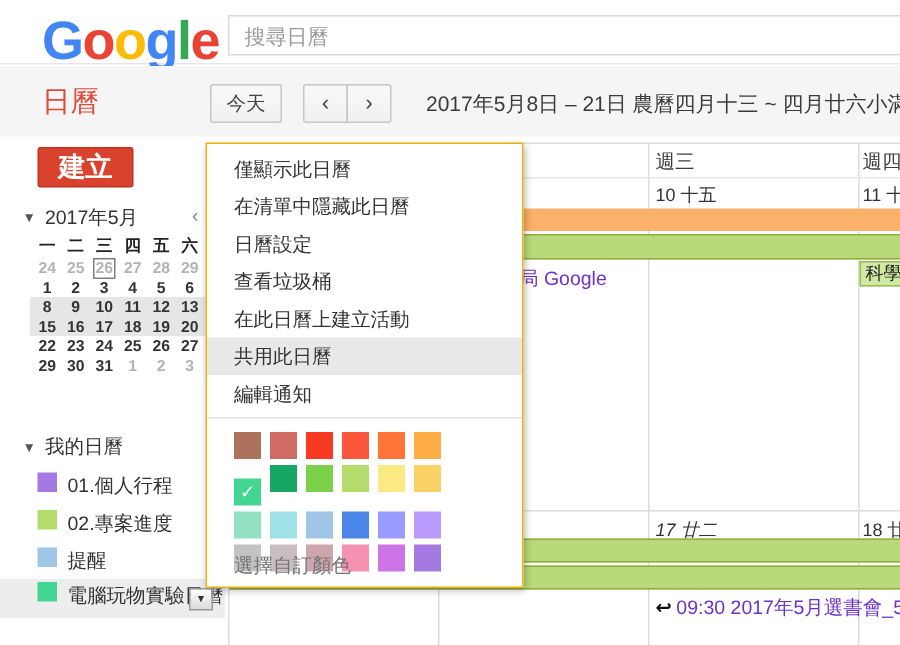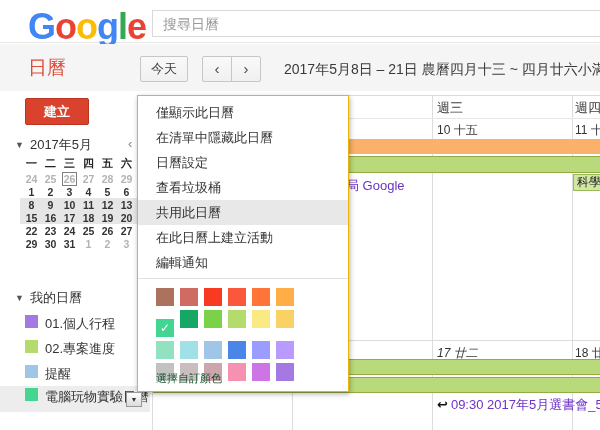--- a/index.html
+++ b/index.html
@@ -26,21 +26,21 @@
     border:1px solid #c6c6c6;border-radius:2px;font-size:13px;color:#444;
     text-align:center;cursor:pointer;
   }
   .today-btn{left:140px;top:12px;width:48px;height:26px;line-height:24px;}
   .prev-btn{left:202px;top:12px;width:30px;height:26px;line-height:23px;font-size:15px;border-radius:2px 0 0 2px;}
   .next-btn{left:231px;top:12px;width:30px;height:26px;line-height:23px;font-size:15px;border-radius:0 2px 2px 0;}
   .range-title{position:absolute;left:284px;top:17px;font-size:14px;color:#3a3a3a;white-space:nowrap;}
   
   .create-btn{
     position:absolute;left:25px;top:98px;width:64px;height:27px;background:#d9432e;
-    border:1px solid #bd3322;border-radius:2px;color:#fff;font-weight:bold;font-size:13px;
+    border:1px solid #bd3322;border-radius:2px;color:#fff;font-weight:bold;font-size:18px;
     line-height:25px;text-align:center;cursor:pointer;
   }
   .tri{display:inline-block;font-size:9px;color:#555;margin-right:6px;vertical-align:1px;}
   .minical-header{position:absolute;left:15px;top:136px;font-size:13px;color:#333;}
   .minical-prev{position:absolute;left:128px;top:136px;font-size:13px;color:#888;cursor:pointer;}
   .minical-weekdays{position:absolute;left:22px;top:156px;width:133px;display:flex;}
   .minical-weekdays span{width:19px;text-align:center;font-size:11px;font-weight:bold;color:#222;}
   .minical-grid{position:absolute;left:22px;top:172px;width:133px;}
   .mc-row{display:flex;height:13px;align-items:center;}
   .mc-row.hl{background:#e6e6e6;box-shadow:-2px 0 0 #e6e6e6, 2px 0 0 #e6e6e6;}
@@ -71,21 +71,21 @@
     position:absolute;left:137px;top:95px;width:212px;height:297px;background:#fff;
     border:1px solid #eab308;box-shadow:1px 2px 5px rgba(0,0,0,.3);z-index:20;
   }
   .menu-item{height:25px;line-height:25px;padding-left:18px;font-size:13px;color:#333;cursor:pointer;white-space:nowrap;}
   .menu-item.hover{background:#e8e8e8;}
   .menu-items{padding-top:4px;}
   .menu-sep{height:1px;background:#e2e2e2;margin-top:3px;}
   .palette{margin:9px 0 0 18px;width:150px;line-height:0;}
   .pswatch{display:inline-block;width:18px;height:18px;margin:0 6px 4px 0;cursor:pointer;
     font-size:12px;font-weight:bold;color:#fff;text-align:center;line-height:18px;}
-  .custom-color{position:absolute;bottom:5px;left:18px;font-size:11px;color:#14532d;cursor:pointer;}
+  .custom-color{position:absolute;bottom:5px;left:18px;font-size:13px;color:#737373;cursor:pointer;}
 </style>
 </head>
 <body>
 
 <div id="app">
 
   <div class="header">
     <div class="logo" id="logo"><span style="color: rgb(66, 133, 244);">G</span><span style="color: rgb(234, 67, 53);">o</span><span style="color: rgb(251, 188, 5);">o</span><span style="color: rgb(66, 133, 244);">g</span><span style="color: rgb(52, 168, 83);">l</span><span style="color: rgb(234, 67, 53);">e</span></div>
     <input class="search-input" value="" placeholder="搜尋日曆" style="">
   </div>
@@ -222,22 +222,22 @@
   <div class="event-text" style="left:437px;top:396px">
     <span class="evt-arrow">↩</span><span id="book-event-text" style="color: rgb(110, 50, 201);">09:30 2017年5月選書會_5</span>
   </div>
 
   <div class="ctx-menu">
     <div class="menu-items" id="menu-items">
         <div class="menu-item">僅顯示此日曆</div>
         <div class="menu-item">在清單中隱藏此日曆</div>
         <div class="menu-item">日曆設定</div>
         <div class="menu-item">查看垃圾桶</div>
+        <div class="menu-item">在此日曆上建立活動</div>
         <div class="menu-item hover">共用此日曆</div>
-        <div class="menu-item">在此日曆上建立活動</div>
         <div class="menu-item">編輯通知</div>
       </div>
     <div class="menu-sep"></div>
     <div class="palette" id="palette"><span class="pswatch" style="background: rgb(172, 114, 94);"></span><span class="pswatch" style="background: rgb(208, 107, 100);"></span><span class="pswatch" style="background: rgb(248, 58, 34);"></span><span class="pswatch" style="background: rgb(250, 87, 60);"></span><span class="pswatch" style="background: rgb(255, 117, 55);"></span><span class="pswatch" style="background: rgb(255, 173, 70);"></span><br><span class="pswatch" style="background: rgb(66, 214, 146);">✓</span><span class="pswatch" style="background: rgb(22, 167, 101);"></span><span class="pswatch" style="background: rgb(123, 209, 72);"></span><span class="pswatch" style="background: rgb(179, 220, 108);"></span><span class="pswatch" style="background: rgb(251, 233, 131);"></span><span class="pswatch" style="background: rgb(250, 209, 101);"></span><br><span class="pswatch" style="background: rgb(146, 225, 192);"></span><span class="pswatch" style="background: rgb(159, 225, 231);"></span><span class="pswatch" style="background: rgb(159, 198, 231);"></span><span class="pswatch" style="background: rgb(73, 134, 231);"></span><span class="pswatch" style="background: rgb(154, 156, 255);"></span><span class="pswatch" style="background: rgb(185, 154, 255);"></span><br><span class="pswatch" style="background: rgb(194, 194, 194);"></span><span class="pswatch" style="background: rgb(202, 189, 191);"></span><span class="pswatch" style="background: rgb(204, 166, 172);"></span><span class="pswatch" style="background: rgb(246, 145, 178);"></span><span class="pswatch" style="background: rgb(205, 116, 230);"></span><span class="pswatch" style="background: rgb(164, 122, 226);"></span><br></div>
     <div class="custom-color">選擇自訂顏色</div>
   </div>
 
 </div>
 
 </body></html>

